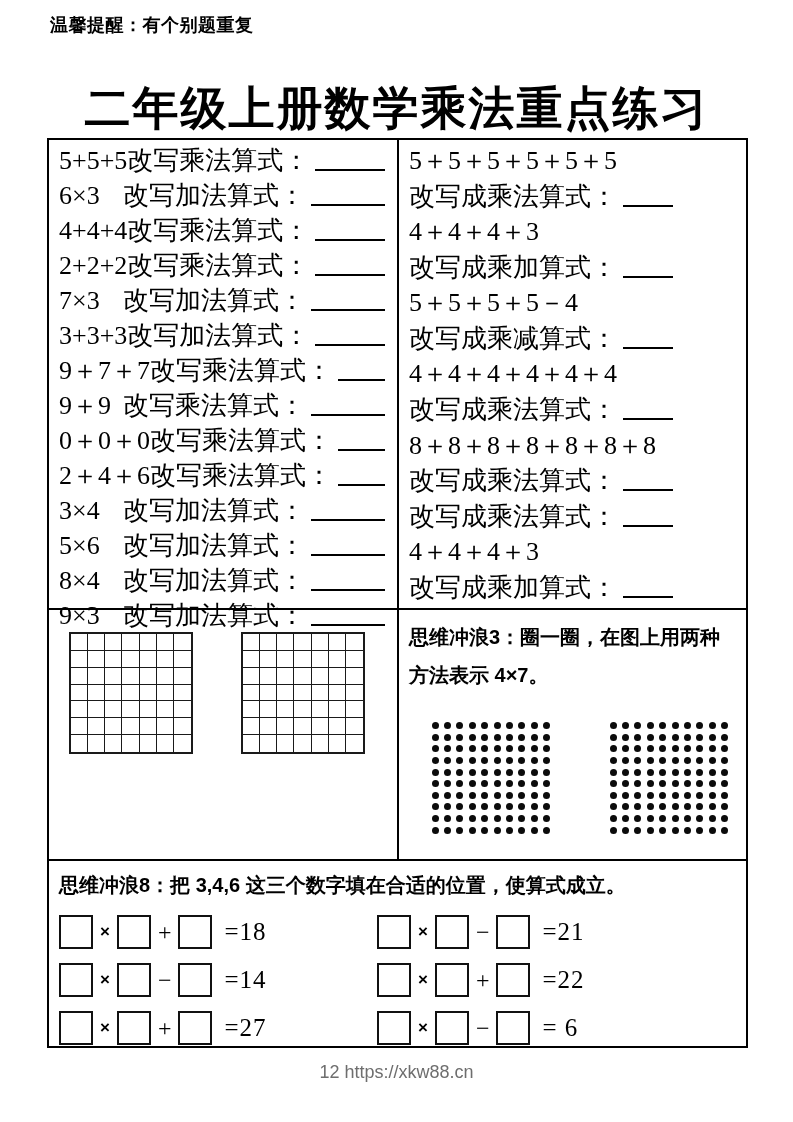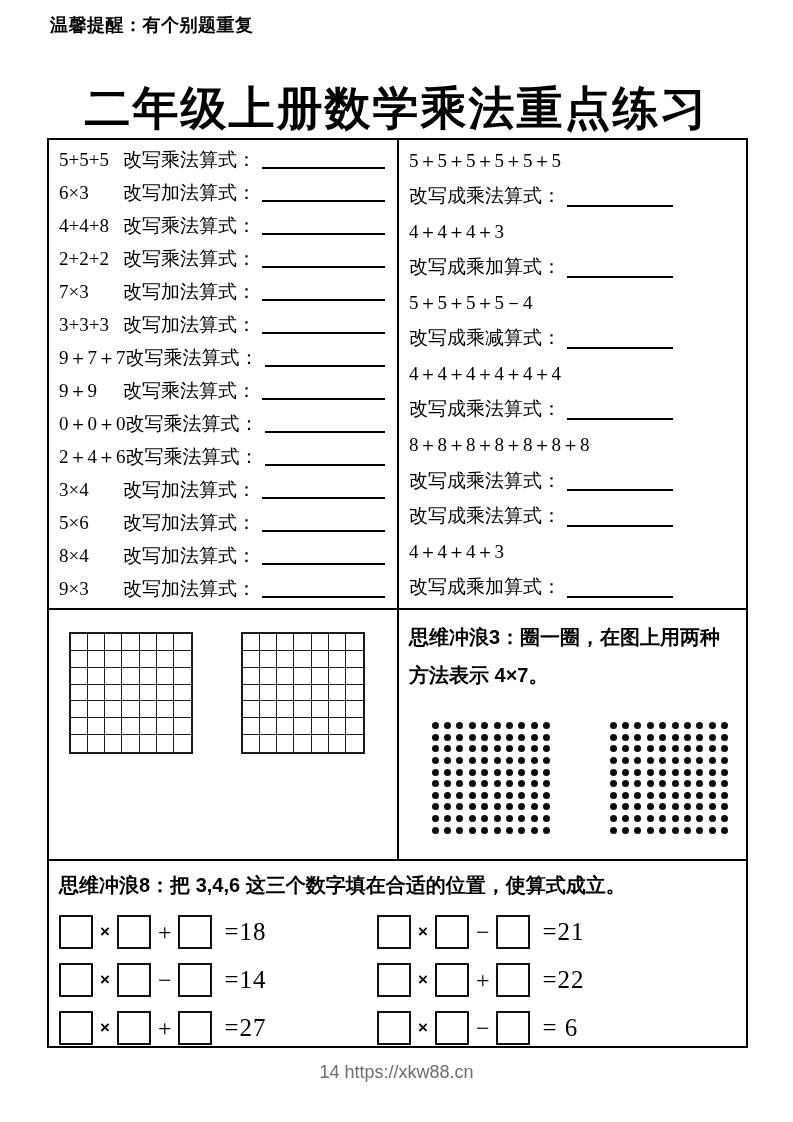--- a/index.html
+++ b/index.html
@@ -22,21 +22,21 @@
   }
   .worksheet {
     position:absolute; left:47px; top:138px; width:701px; height:910px;
     border:2px solid #000; background:#fff;
   }
   
   .ex-section { display:flex; height:470px; border-bottom:2px solid #000; }
   .ex-col { display:flex; flex-direction:column; padding:3px 0; }
   .ex-col.left  { width:350px; border-right:2px solid #000; }
   .ex-col.right { width:286px; }
-  .ex-row { flex:1; display:flex; align-items:center; padding:0 10px; font-size:19px; white-space:nowrap; }
+  .ex-row { flex:1; display:flex; align-items:center; padding:0 10px; font-size:26px; white-space:nowrap; }
   .expr { display:inline-block; min-width:64px; }
   .blank-line {
     flex:1; align-self:flex-end; margin:0 2px 7px 6px;
     border-bottom:2px solid #000; height:0;
   }
   
   .surf-section { display:flex; height:251px; border-bottom:2px solid #000; }
   .surf-col { padding:8px 10px 0 10px; }
   .surf-col.left  { width:350px; border-right:2px solid #000; }
   .surf-col.right { width:347px; }
@@ -89,21 +89,21 @@
           <span class="expr">5+5+5</span>
           <span class="ex-label">改写乘法算式：</span>
           <span class="blank-line"></span>
         </div>
         <div class="ex-row">
           <span class="expr">6×3</span>
           <span class="ex-label">改写加法算式：</span>
           <span class="blank-line"></span>
         </div>
         <div class="ex-row">
-          <span class="expr">4+4+8</span>
+          <span class="expr">4+4+4</span>
           <span class="ex-label">改写乘法算式：</span>
           <span class="blank-line"></span>
         </div>
         <div class="ex-row">
           <span class="expr">2+2+2</span>
           <span class="ex-label">改写乘法算式：</span>
           <span class="blank-line"></span>
         </div>
         <div class="ex-row">
           <span class="expr">7×3</span>
@@ -577,13 +577,13 @@
             <span class="eq-op eq-plusminus">−</span>
             <span class="eq-box"></span>
             <span class="eq-result">= 6</span>
           </div>
         </div>
     </div>
   </div>
 
 </div>
 
-<div class="footer">14 https://xkw88.cn</div>
+<div class="footer">12 https://xkw88.cn</div>
 
 </body></html>

